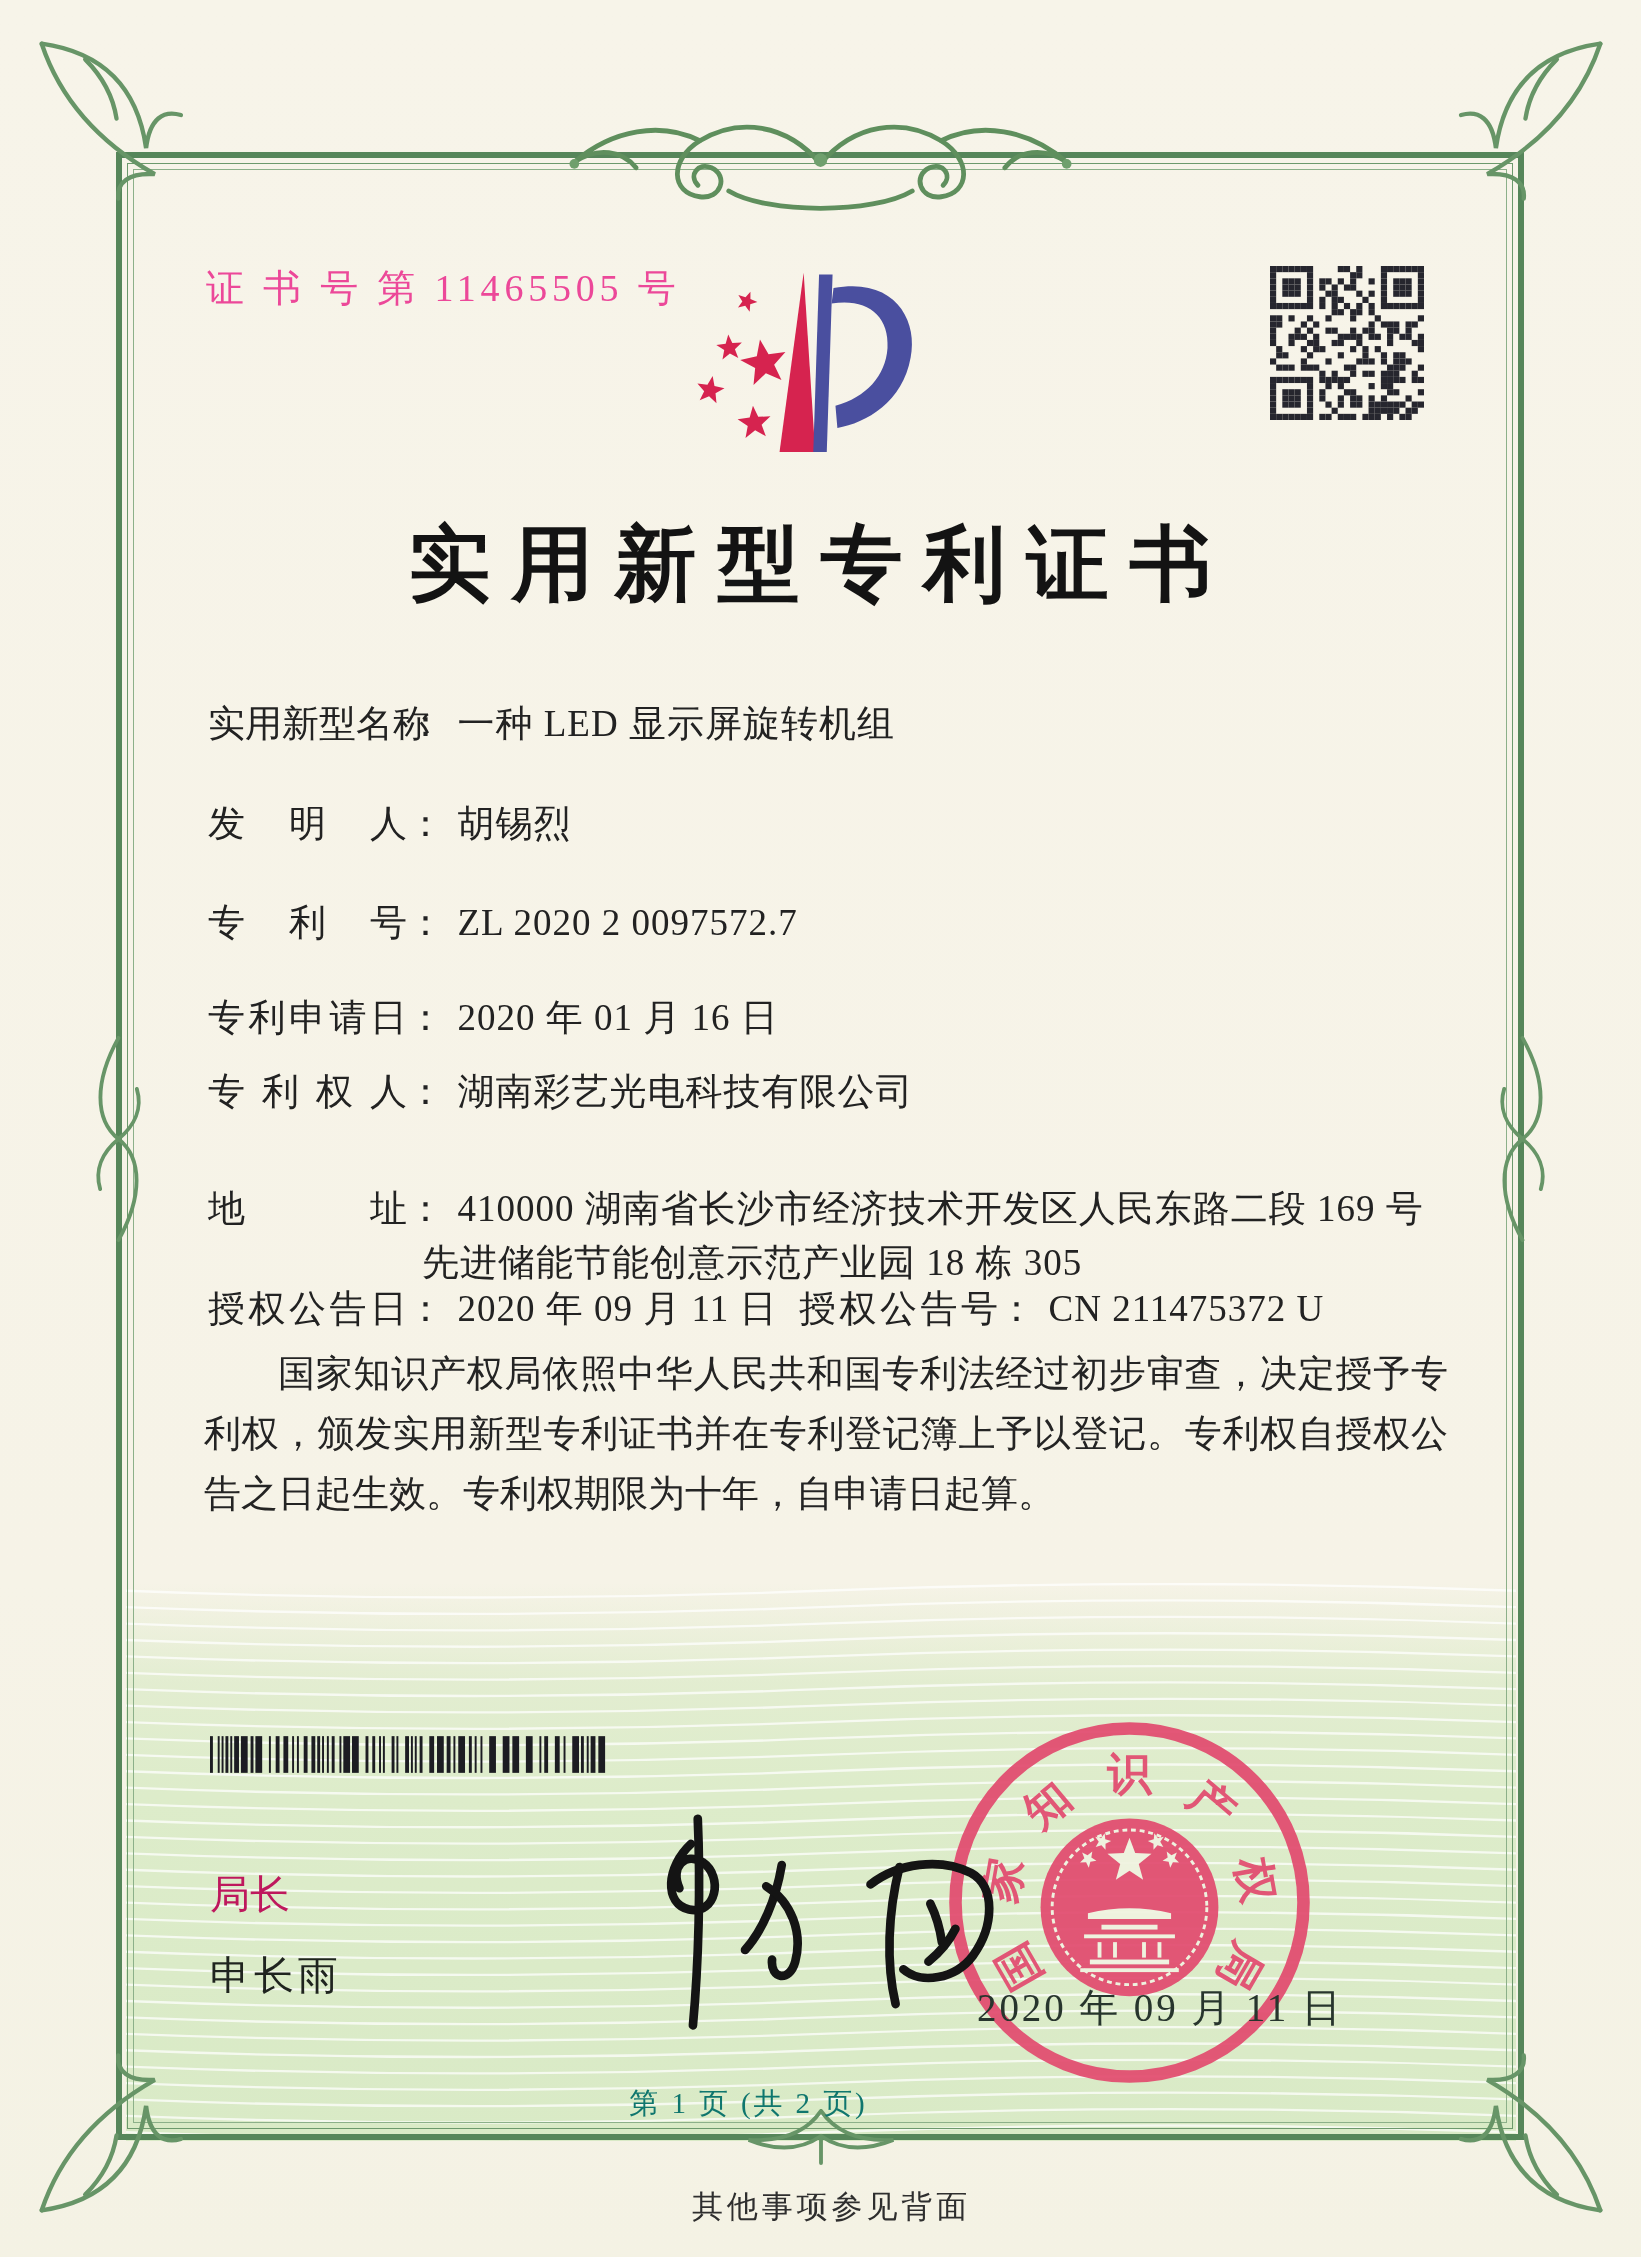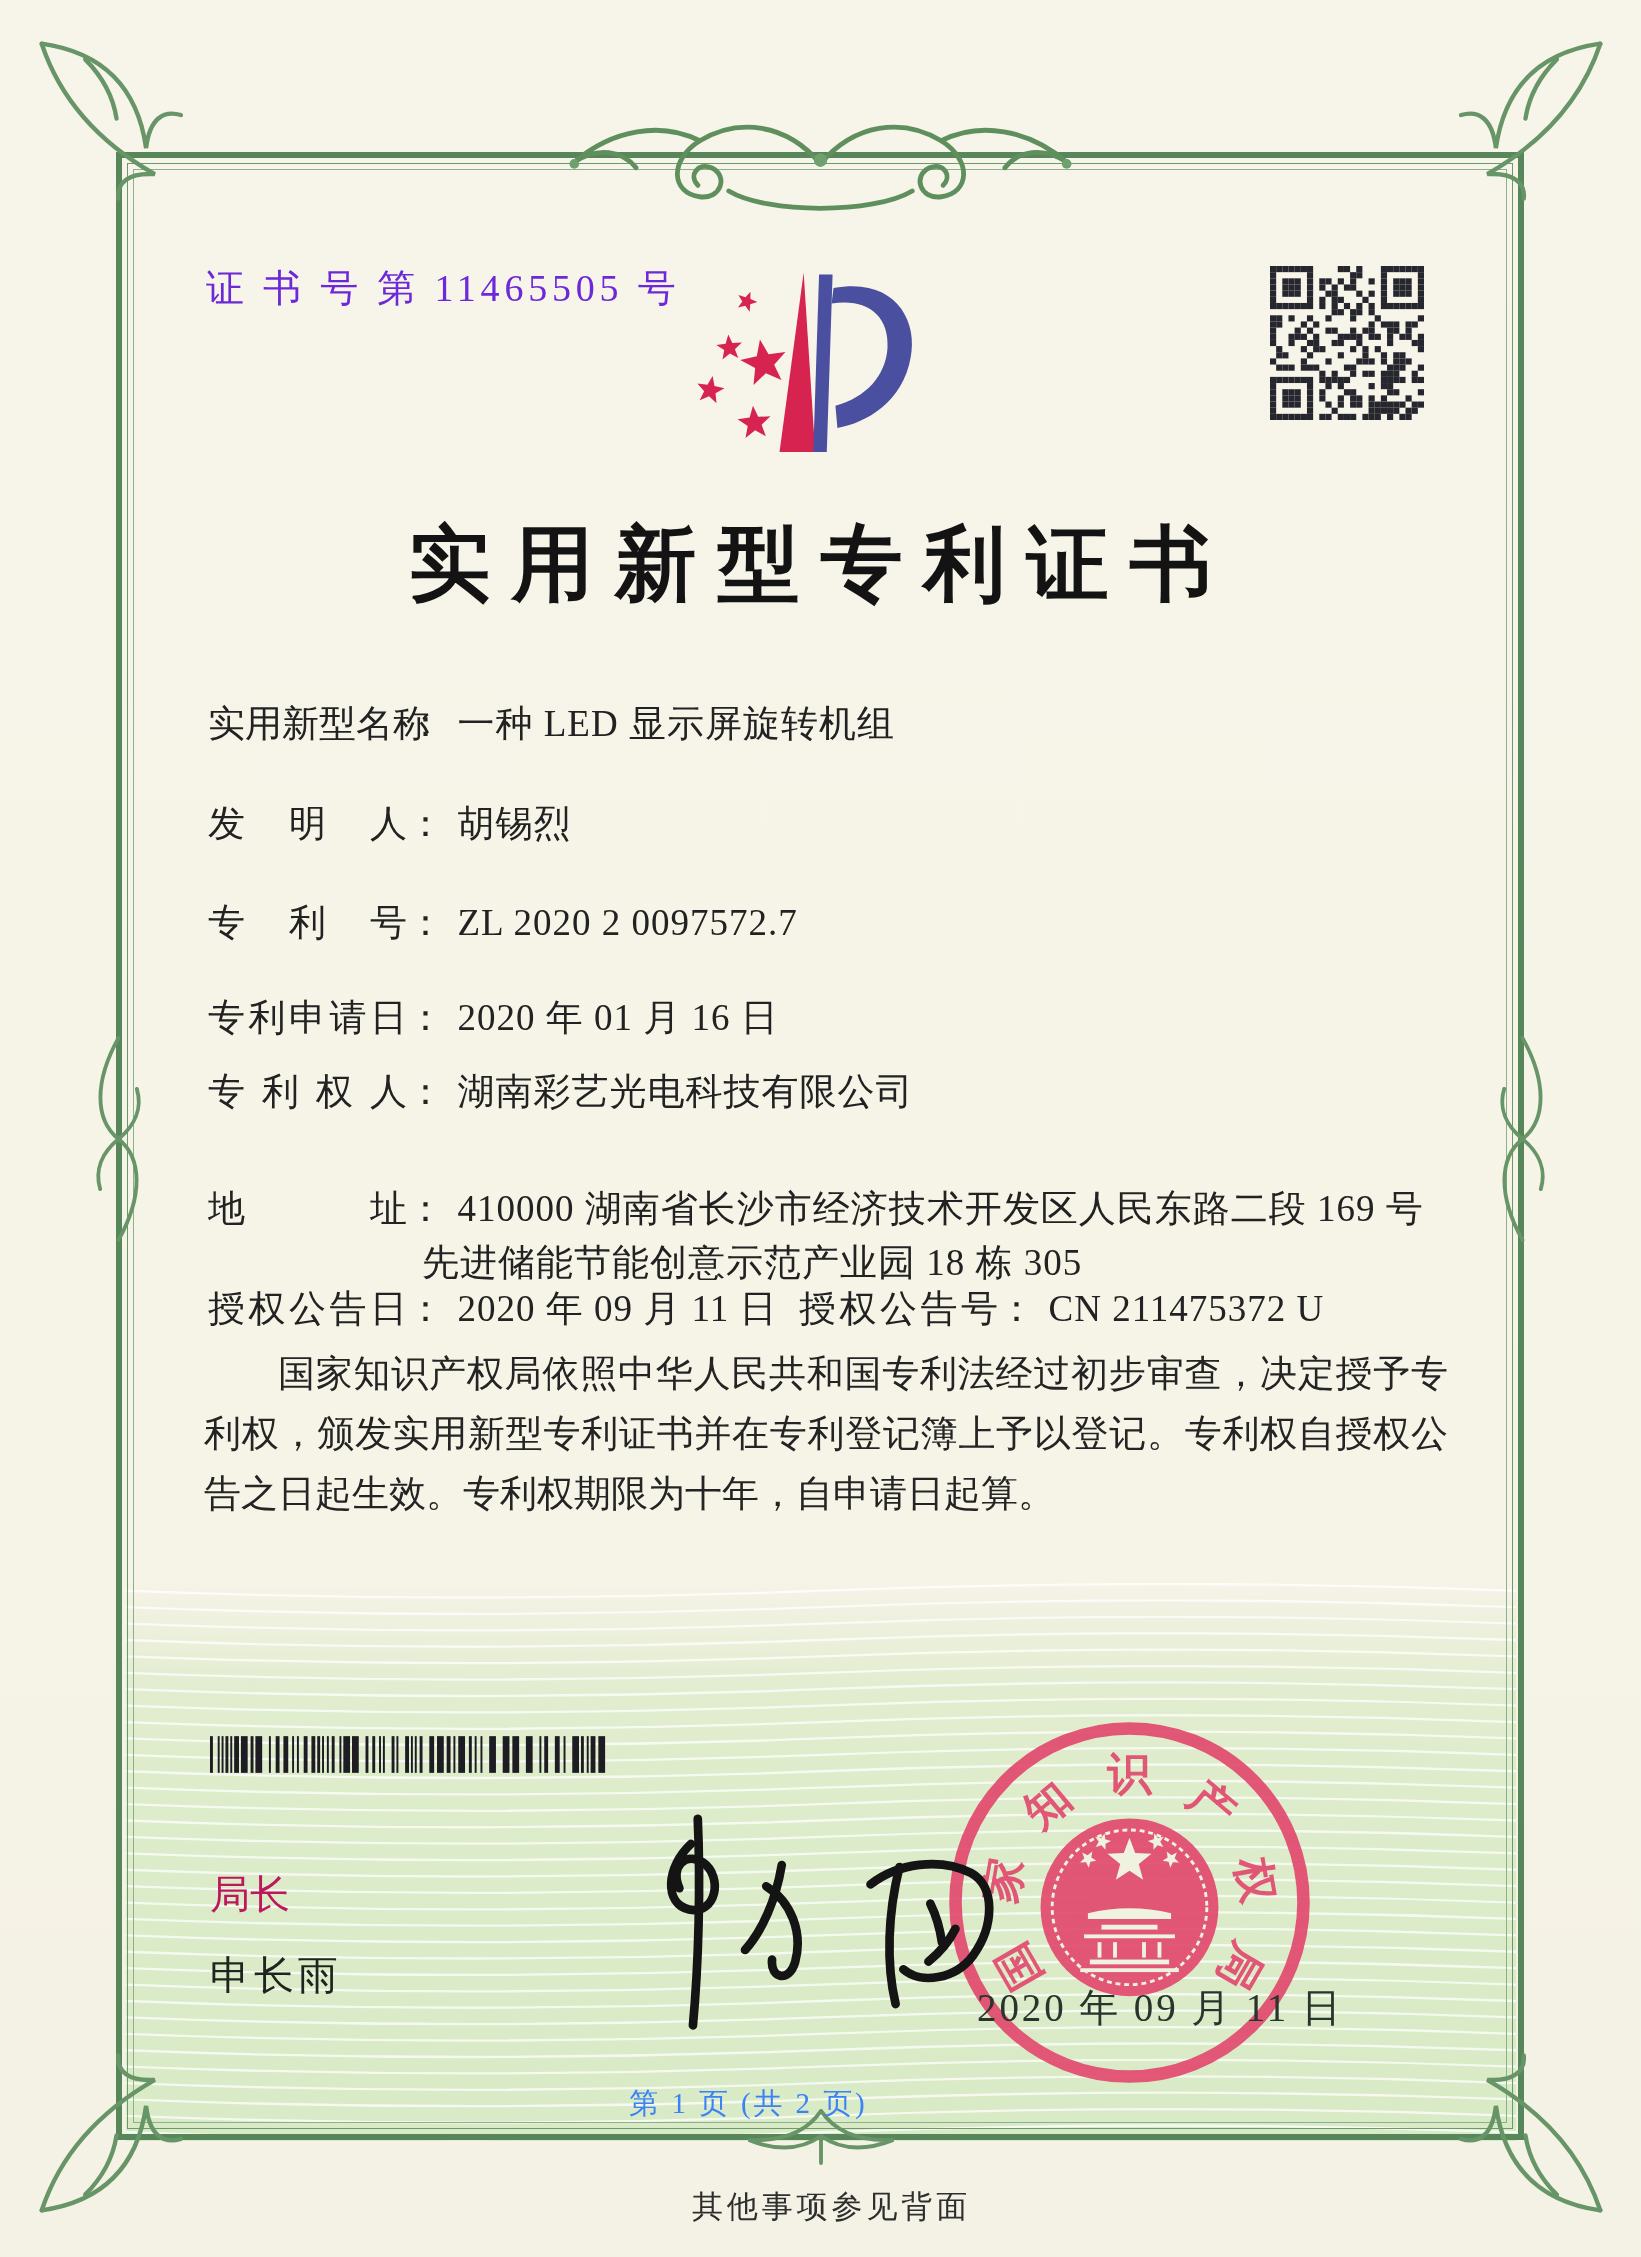--- a/index.html
+++ b/index.html
@@ -21,37 +21,37 @@
   .abs{position:absolute;}
   
   #green-zone{left:126px;top:1583px;width:1390px;height:558px;z-index:1;overflow:hidden;
     background:linear-gradient(180deg,rgba(220,235,201,0) 0%,rgba(220,235,201,.75) 18%,#ddecca 38%,#d9eac6 100%);}
   #green-zone svg{position:absolute;left:0;top:0;}
   
   #frame{left:116px;top:152px;width:1396px;height:1976px;border:6.8px solid var(--frame-green);z-index:2;pointer-events:none;}
   #frame .inner1{position:absolute;left:4.8px;top:4.8px;right:4.8px;bottom:4.8px;border:1.9px solid #6c996c;}
   #frame .inner2{position:absolute;left:10.6px;top:10.6px;right:10.6px;bottom:10.6px;border:1px solid #8cb089;}
   
-  #cert-no{left:206px;top:263px;font-size:38px;letter-spacing:4.8px;color:#6d28d9;z-index:3;}
+  #cert-no{left:206px;top:263px;font-size:38px;letter-spacing:4.8px;color:#ec4899;z-index:3;}
   #title{left:0;top:510px;width:100%;text-align:center;font-size:82px;font-weight:bold;letter-spacing:21px;color:#131313;z-index:3;}
   .frow{position:absolute;left:208px;font-size:37px;color:#222;z-index:3;white-space:nowrap;}
   .flabel{display:inline-block;width:199px;text-align:justify;text-align-last:justify;vertical-align:bottom;}
   .fcolon{display:inline-block;margin-right:13.5px;}
   .fval{letter-spacing:1px;}
   #addr2{left:422px;}
   .fpair2{position:absolute;left:591px;top:0;}
   #body-text{left:204px;top:1344px;width:1244px;font-size:37px;line-height:60px;color:#242424;z-index:3;text-align:justify;}
   #body-text p{margin:0;text-indent:2em;}
   #barcode{left:210px;top:1736px;width:398px;height:37px;z-index:3;}
   #sig-title{left:210px;top:1867px;font-size:40px;z-index:3;color:#be185d;font-family:"Liberation Sans","DejaVu Sans",sans-serif;}
   #sig-name{left:210px;top:1948px;font-size:40px;z-index:3;color:#1f241f;letter-spacing:3.9px;font-family:"Liberation Sans","DejaVu Sans",sans-serif;}
   #signature{left:608px;top:1807px;z-index:4;}
   #seal{left:941px;top:1714px;z-index:3;}
   #seal-date{left:977px;top:1981px;font-size:39px;letter-spacing:2.9px;color:#27352d;z-index:4;}
-  #page-info{left:0;top:2084px;width:1497px;text-align:center;font-size:29px;color:#3b82f6;z-index:3;letter-spacing:2.9px;}
+  #page-info{left:0;top:2084px;width:1497px;text-align:center;font-size:29px;color:#0f766e;z-index:3;letter-spacing:2.9px;}
   #footer-note{left:0;top:2186px;width:1583px;text-align:center;font-size:31px;color:#2e2e2e;z-index:3;letter-spacing:3.9px;padding-left:40px;}
   #logo{left:687px;top:259px;z-index:3;}
   #qr{left:1270px;top:266px;z-index:3;}
   .ornament{z-index:2;pointer-events:none;}
   svg{display:block;}
 </style>
 </head>
 <body>
 
 <div class="abs" id="green-zone">

